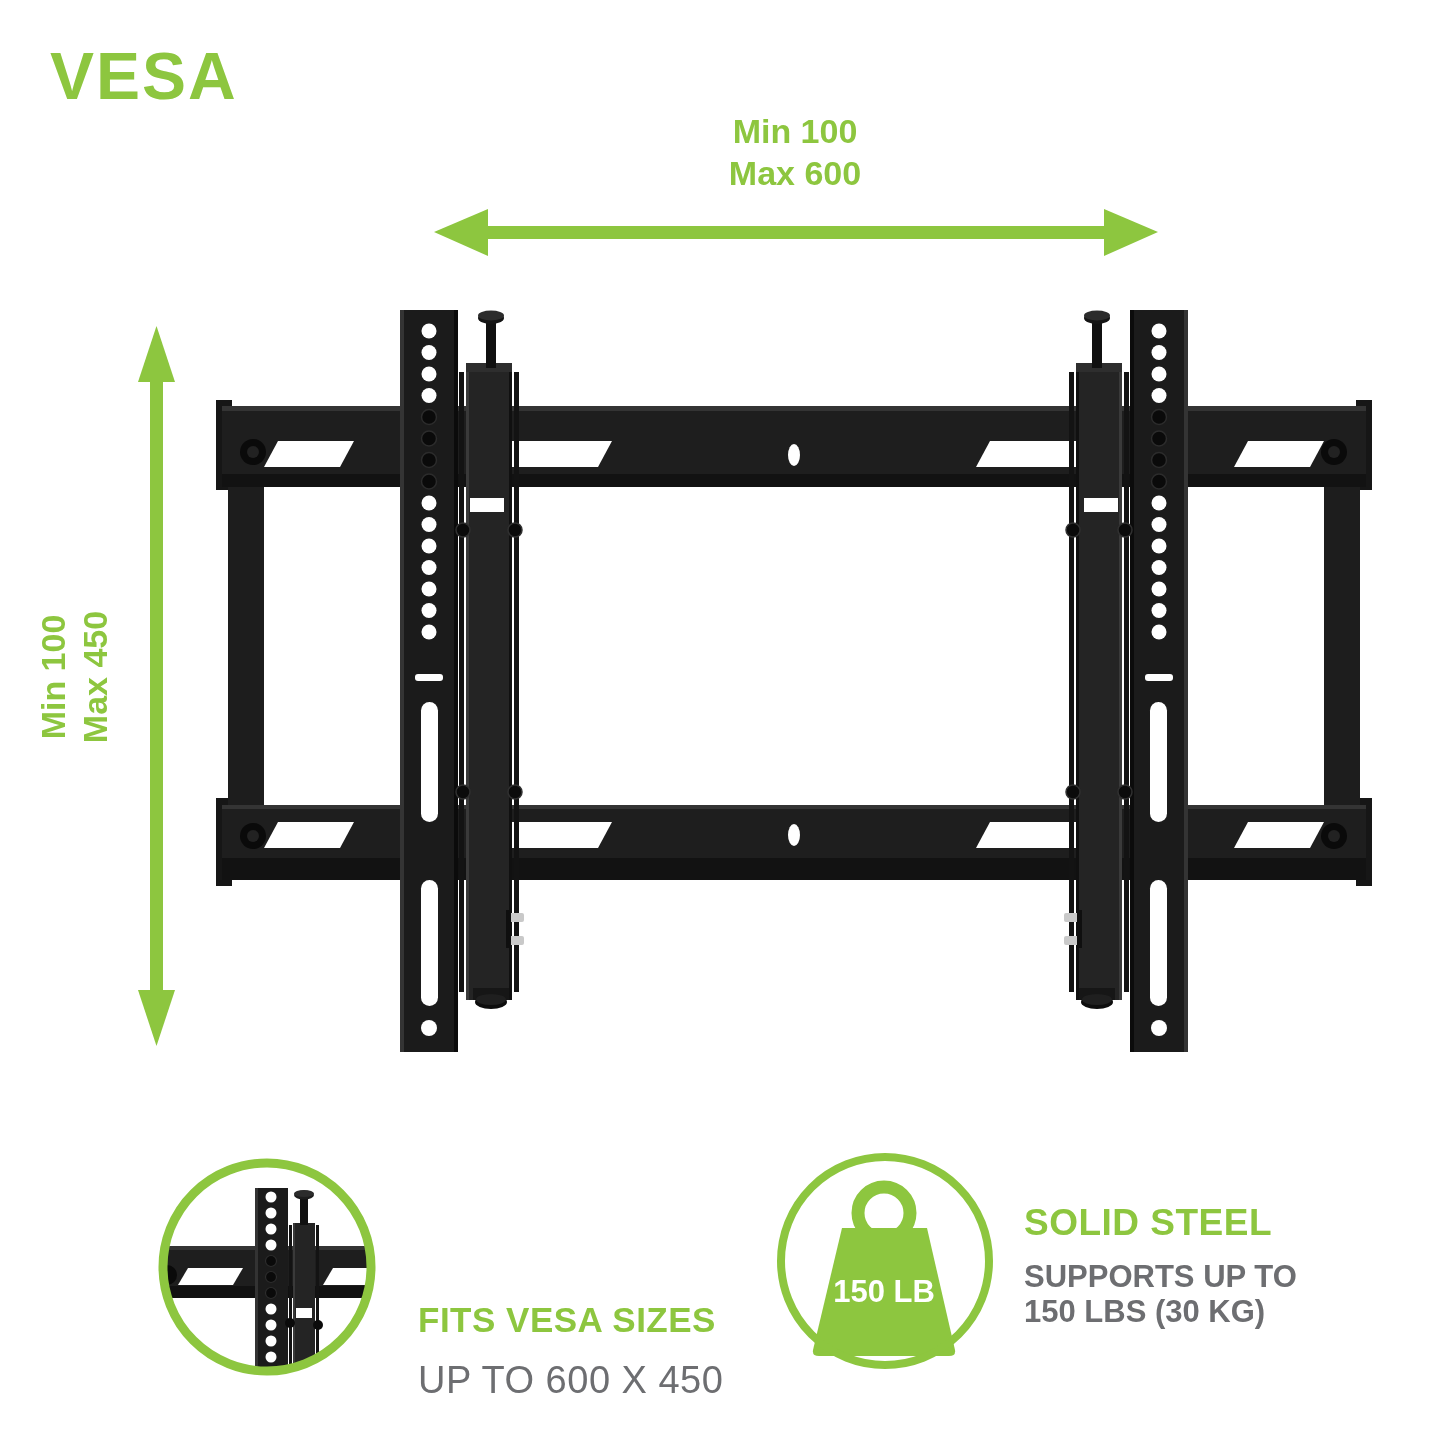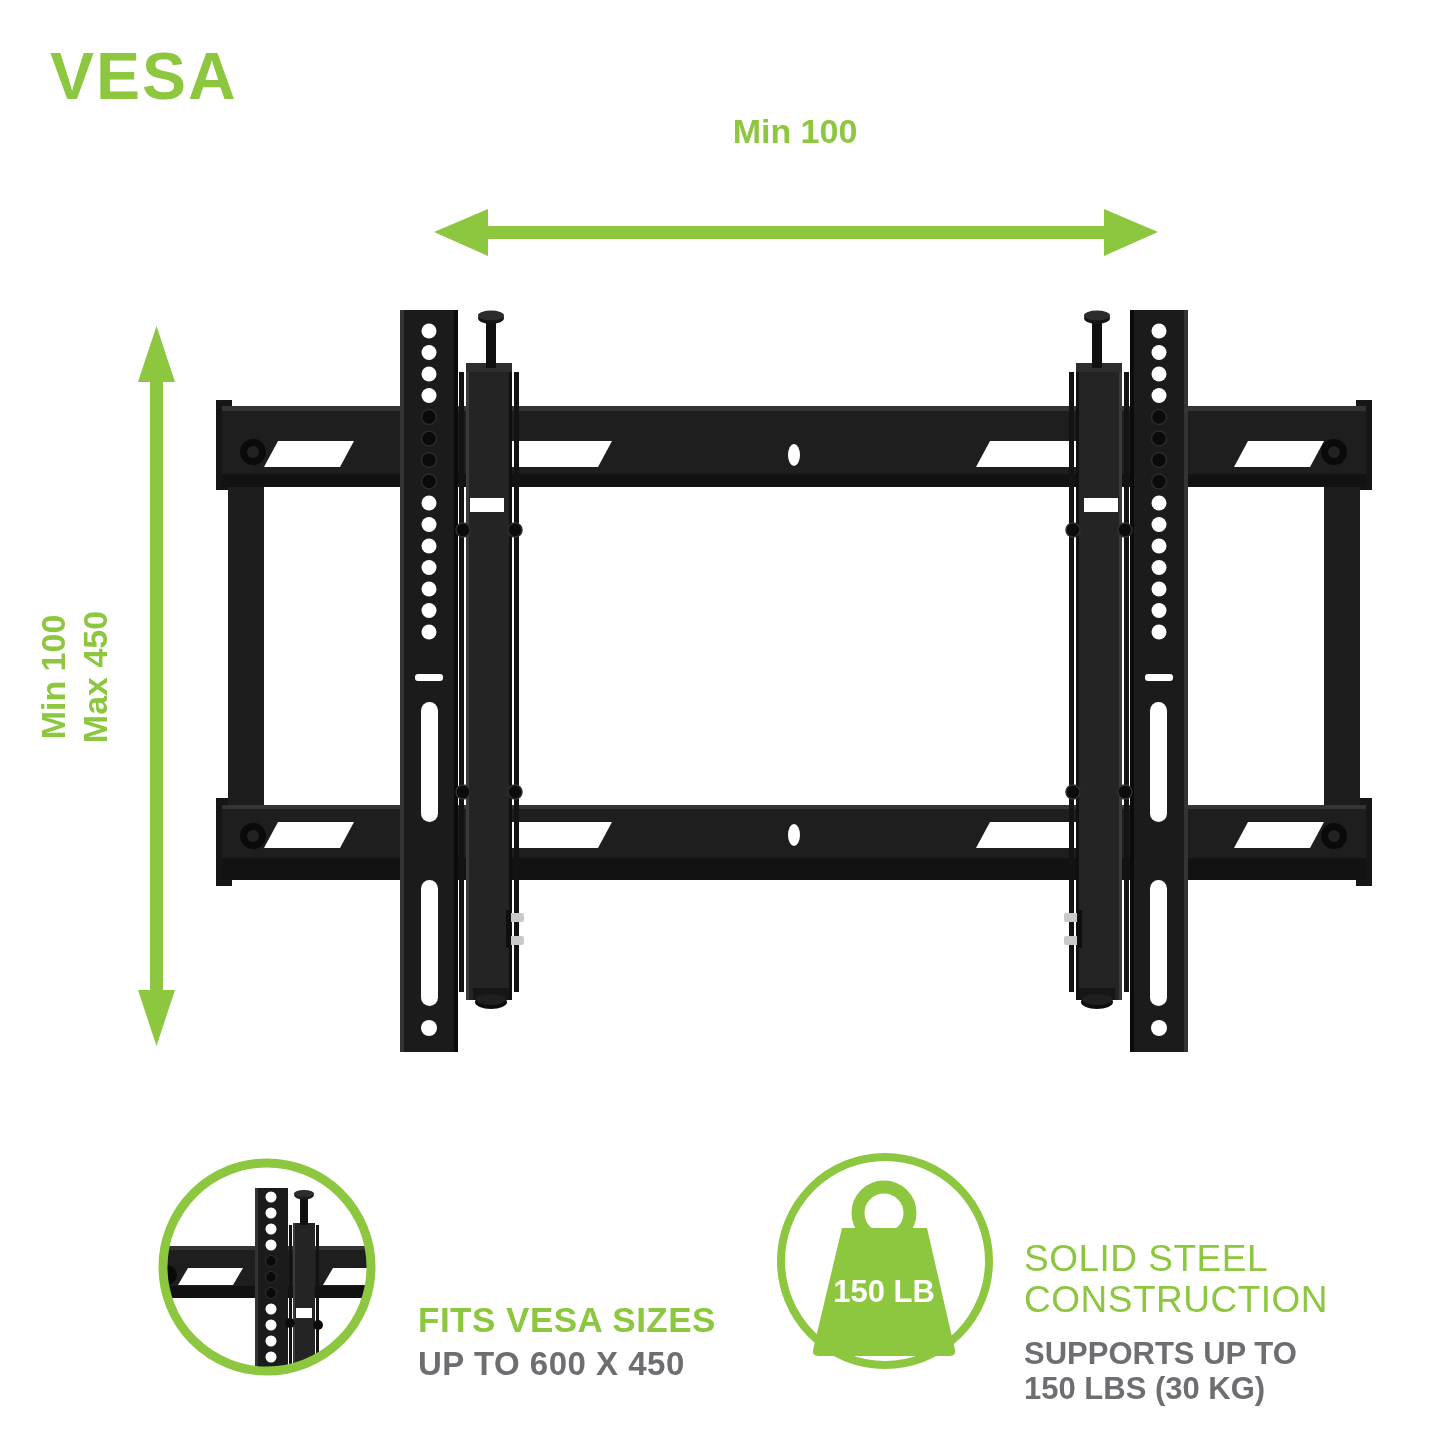--- a/index.html
+++ b/index.html
@@ -9,34 +9,35 @@
   .green{color:#8DC63F;}
   .gray{color:#6D6E71;}
   .page-title{left:50px;top:38px;font-size:66px;font-weight:bold;letter-spacing:2px;}
   .dim-top{left:645px;top:110px;width:300px;text-align:center;
            font-size:34px;font-weight:bold;line-height:42px;}
   .dim-left{left:-8px;top:635px;width:164px;height:84px;transform:rotate(-90deg);
             transform-origin:center;text-align:center;font-size:34px;font-weight:bold;line-height:42px;}
   .arrow-svg{left:0;top:0;pointer-events:none;}
   .feature-text-left{left:418px;top:1300px;}
   .feature-text-left .h{font-size:35px;font-weight:bold;letter-spacing:0.5px;}
-  .feature-text-left .s{font-size:33px;font-weight:700;margin-top:5px;letter-spacing:0.5px;}
+  .feature-text-left .s{font-size:38px;font-weight:400;margin-top:19px;letter-spacing:0.5px;}
   .feature-text-right{left:1024px;top:1202px;}
-  .feature-text-right .h{font-size:37px;font-weight:normal;line-height:41px;letter-spacing:0.5px;margin-top:36px;}
+  .feature-text-right .h{font-size:37px;font-weight:bold;line-height:41px;letter-spacing:0.5px;}
   .feature-text-right .s{font-size:31px;font-weight:bold;line-height:35px;margin-top:16px;}
 </style>
 </head>
 <body>
 
 <div class="canvas">
 
   <div class="abs page-title green">VESA</div>
 
   <div class="abs dim-top green">
     <div>Min 100</div>
+    <div>Max 600</div>
   </div>
 
   <div class="abs dim-left green">
     <div>Min 100</div>
     <div>Max 450</div>
   </div>
 
   <svg class="abs arrow-svg" width="1445" height="1445" viewBox="0 0 1445 1445">
     <g fill="#8DC63F">
       <rect x="470" y="226" width="652" height="13"></rect>
@@ -220,21 +221,20 @@
     <circle cx="112" cy="111" r="104" fill="#ffffff"></circle>
     <circle cx="111" cy="63" r="26" fill="none" stroke="#8DC63F" stroke-width="13"></circle>
     <path d="M 69,78 L 154,78 L 182,200 Q 183,206 176,206 L 46,206 Q 39,206 40,200 Z" fill="#8DC63F"></path>
     <text x="111" y="152" text-anchor="middle" fill="#ffffff" font-family="Liberation Sans, sans-serif" font-size="31" font-weight="bold">150 LB</text>
     <circle cx="112" cy="111" r="104" fill="none" stroke="#8DC63F" stroke-width="8"></circle>
   </svg>
 
   <div class="abs feature-text-right">
     <div class="h green">
       <div>SOLID STEEL</div>
-      <div>CONSTRUCTION</div>
     </div>
     <div class="s gray">
       <div>SUPPORTS UP TO</div>
       <div>150 LBS (30 KG)</div>
     </div>
   </div>
 
 </div>
 
 </body></html>

